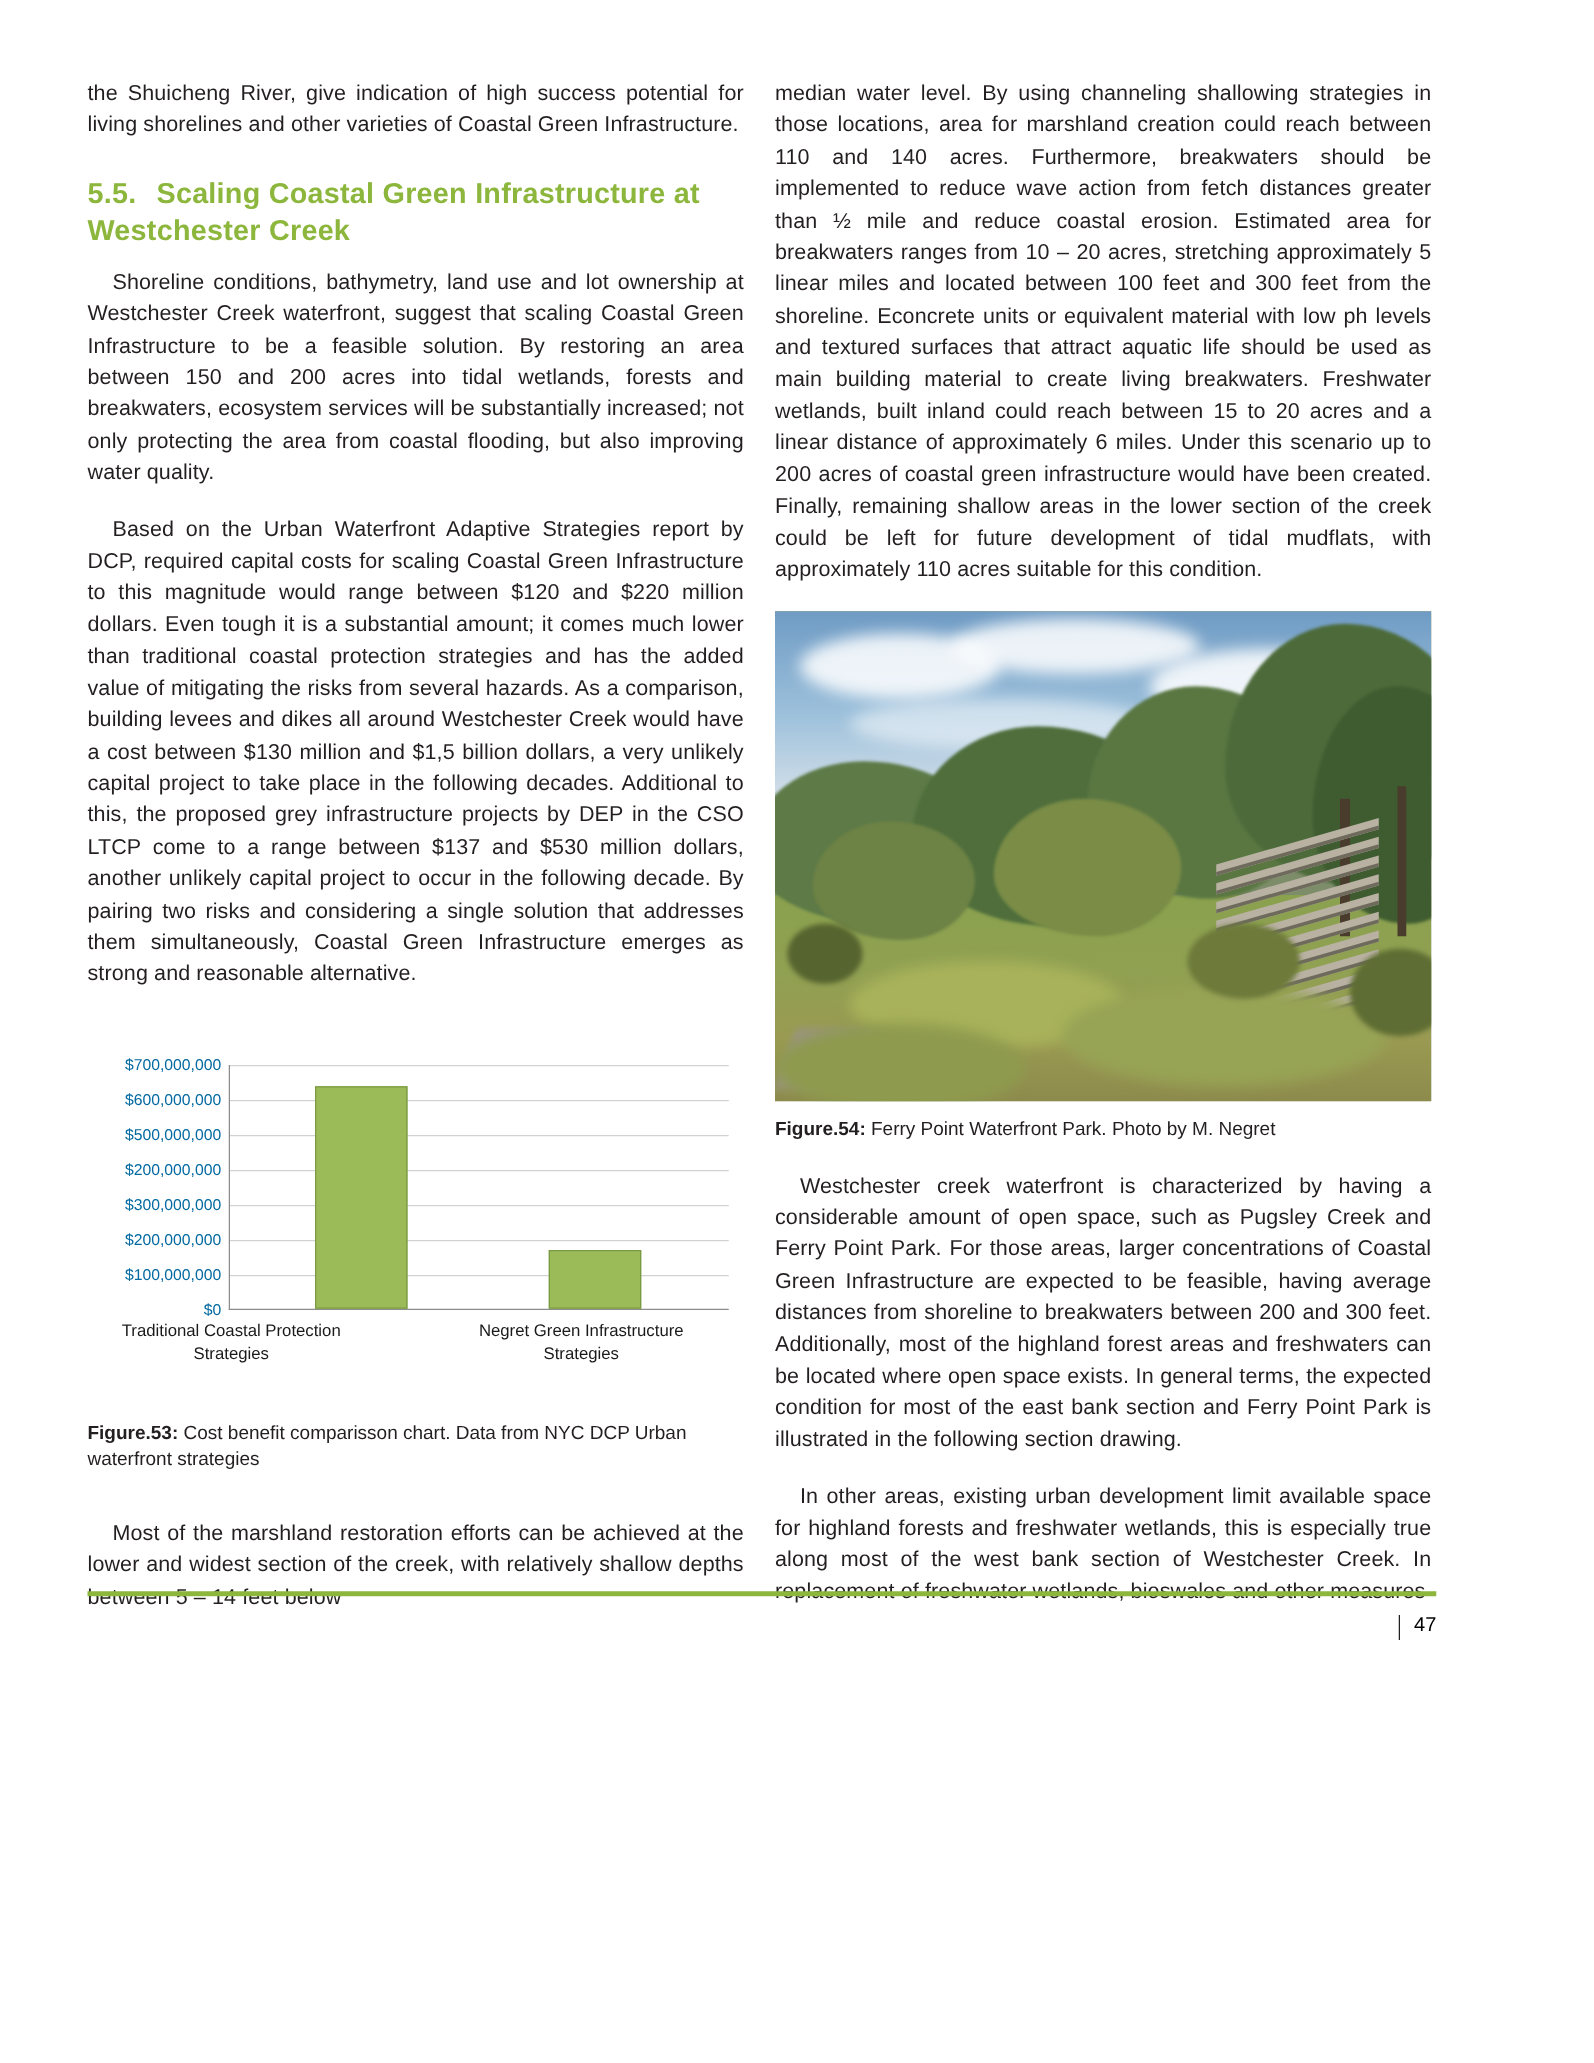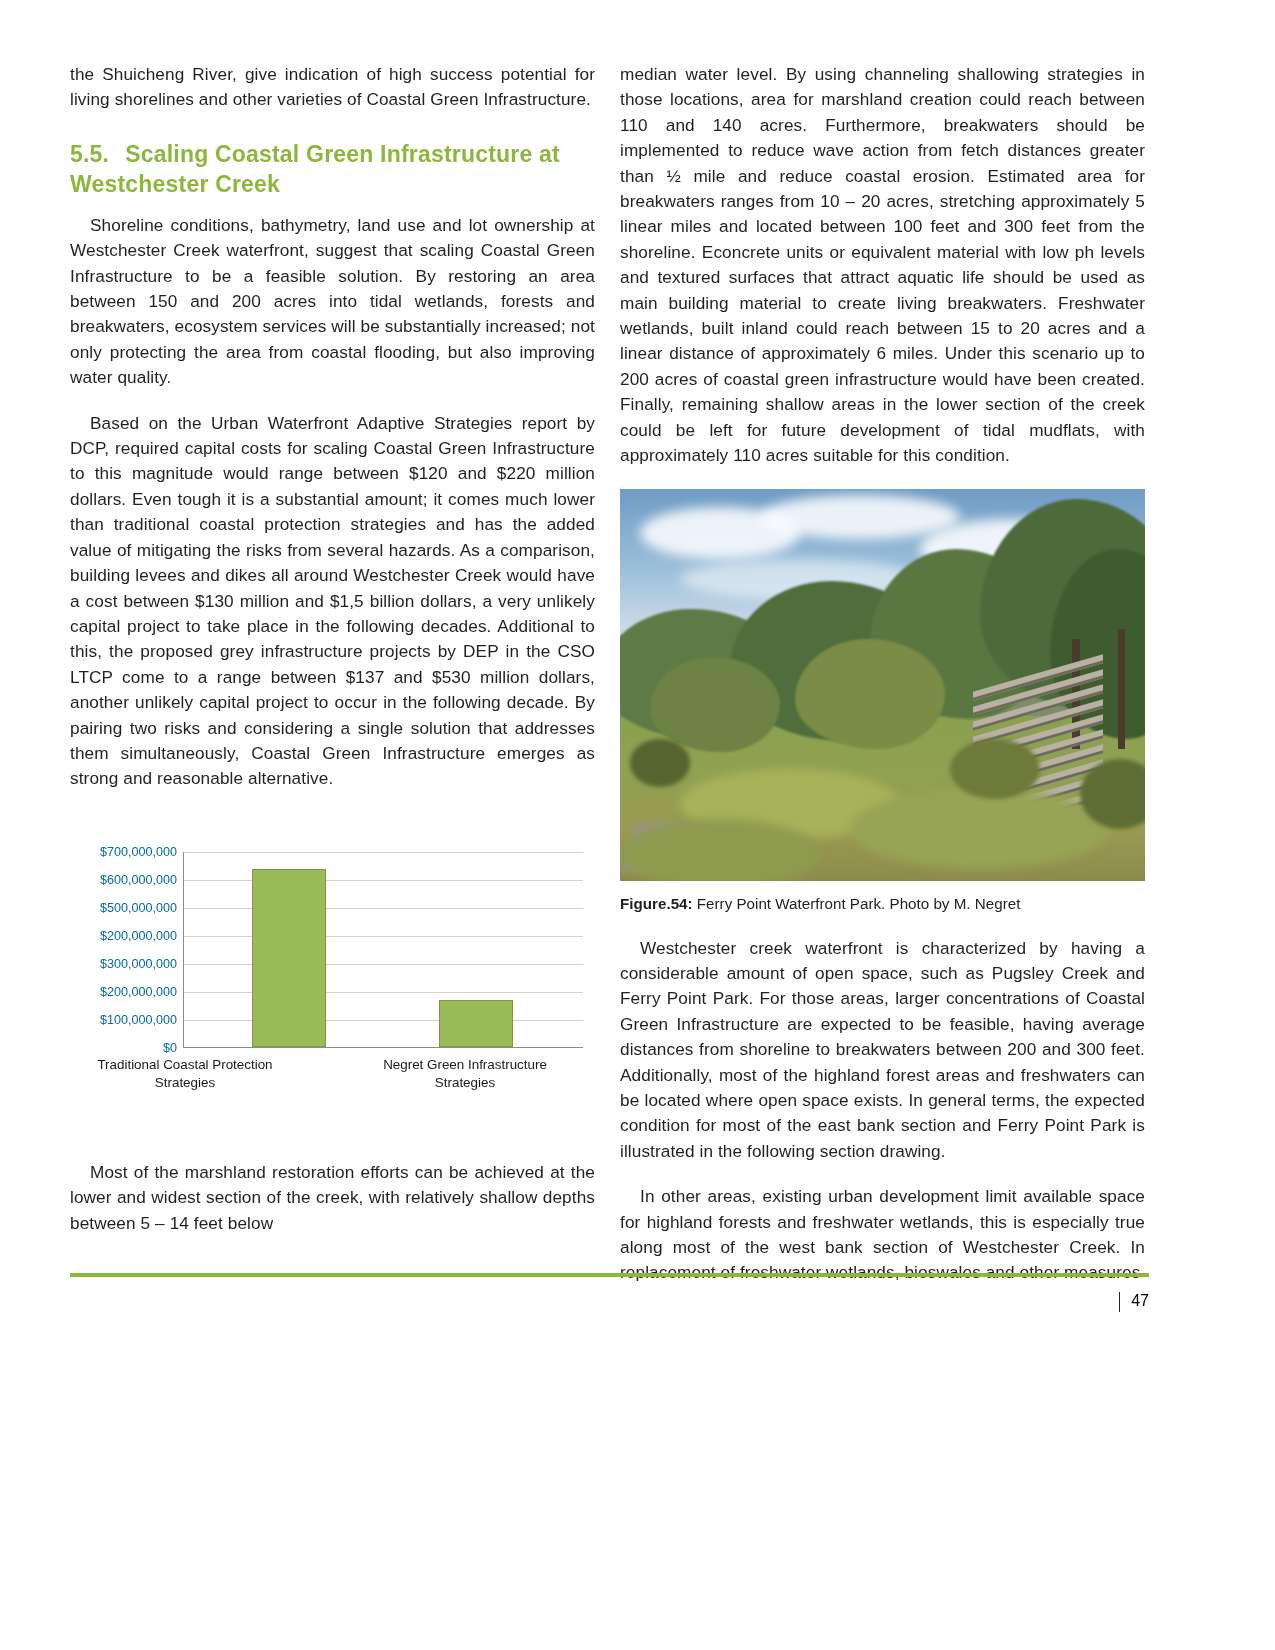--- a/index.html
+++ b/index.html
@@ -247,20 +247,23 @@
         <div class="gridline" style="top:168px;"></div>
 
         <div class="bar" style="left: 68px; width: 74px; height: 178px;"></div>
         <div class="bar" style="left: 255px; width: 74px; height: 47px;"></div>
       </div>
 
       <div class="xlabel" style="left:25px; top:240px;">Traditional Coastal Protection Strategies</div>
       <div class="xlabel" style="left:305px; top:240px;">Negret Green Infrastructure Strategies</div>
     </div>
 
+    <div class="figcaption">
+      <b>Figure.53:</b><span> Cost benefit comparisson chart. Data from NYC DCP Urban waterfront strategies</span>
+    </div>
 
     <p class="body indent" style="margin-top:36px;">Most of the marshland restoration efforts can be achieved at the lower and widest section of the creek, with relatively shallow depths between 5 – 14 feet below</p>
   </div>
 
   <div class="col col-right">
 
     <p class="body">median water level. By using channeling shallowing strategies in those locations, area for marshland creation could reach between 110 and 140 acres. Furthermore, breakwaters should be implemented to reduce wave action from fetch distances greater than ½ mile and reduce coastal erosion. Estimated area for breakwaters ranges from 10 – 20 acres, stretching approximately 5 linear miles and located between 100 feet and 300 feet from the shoreline. Econcrete units or equivalent material with low ph levels and textured surfaces that attract aquatic life should be used as main building material to create living breakwaters. Freshwater wetlands, built inland could reach between 15 to 20 acres and a linear distance of approximately 6 miles. Under this scenario up to 200 acres of coastal green infrastructure would have been created. Finally, remaining shallow areas in the lower section of the creek could be left for future development of tidal mudflats, with approximately 110 acres suitable for this condition.</p>
 
     <div class="photo">
       <div class="sky"></div>

